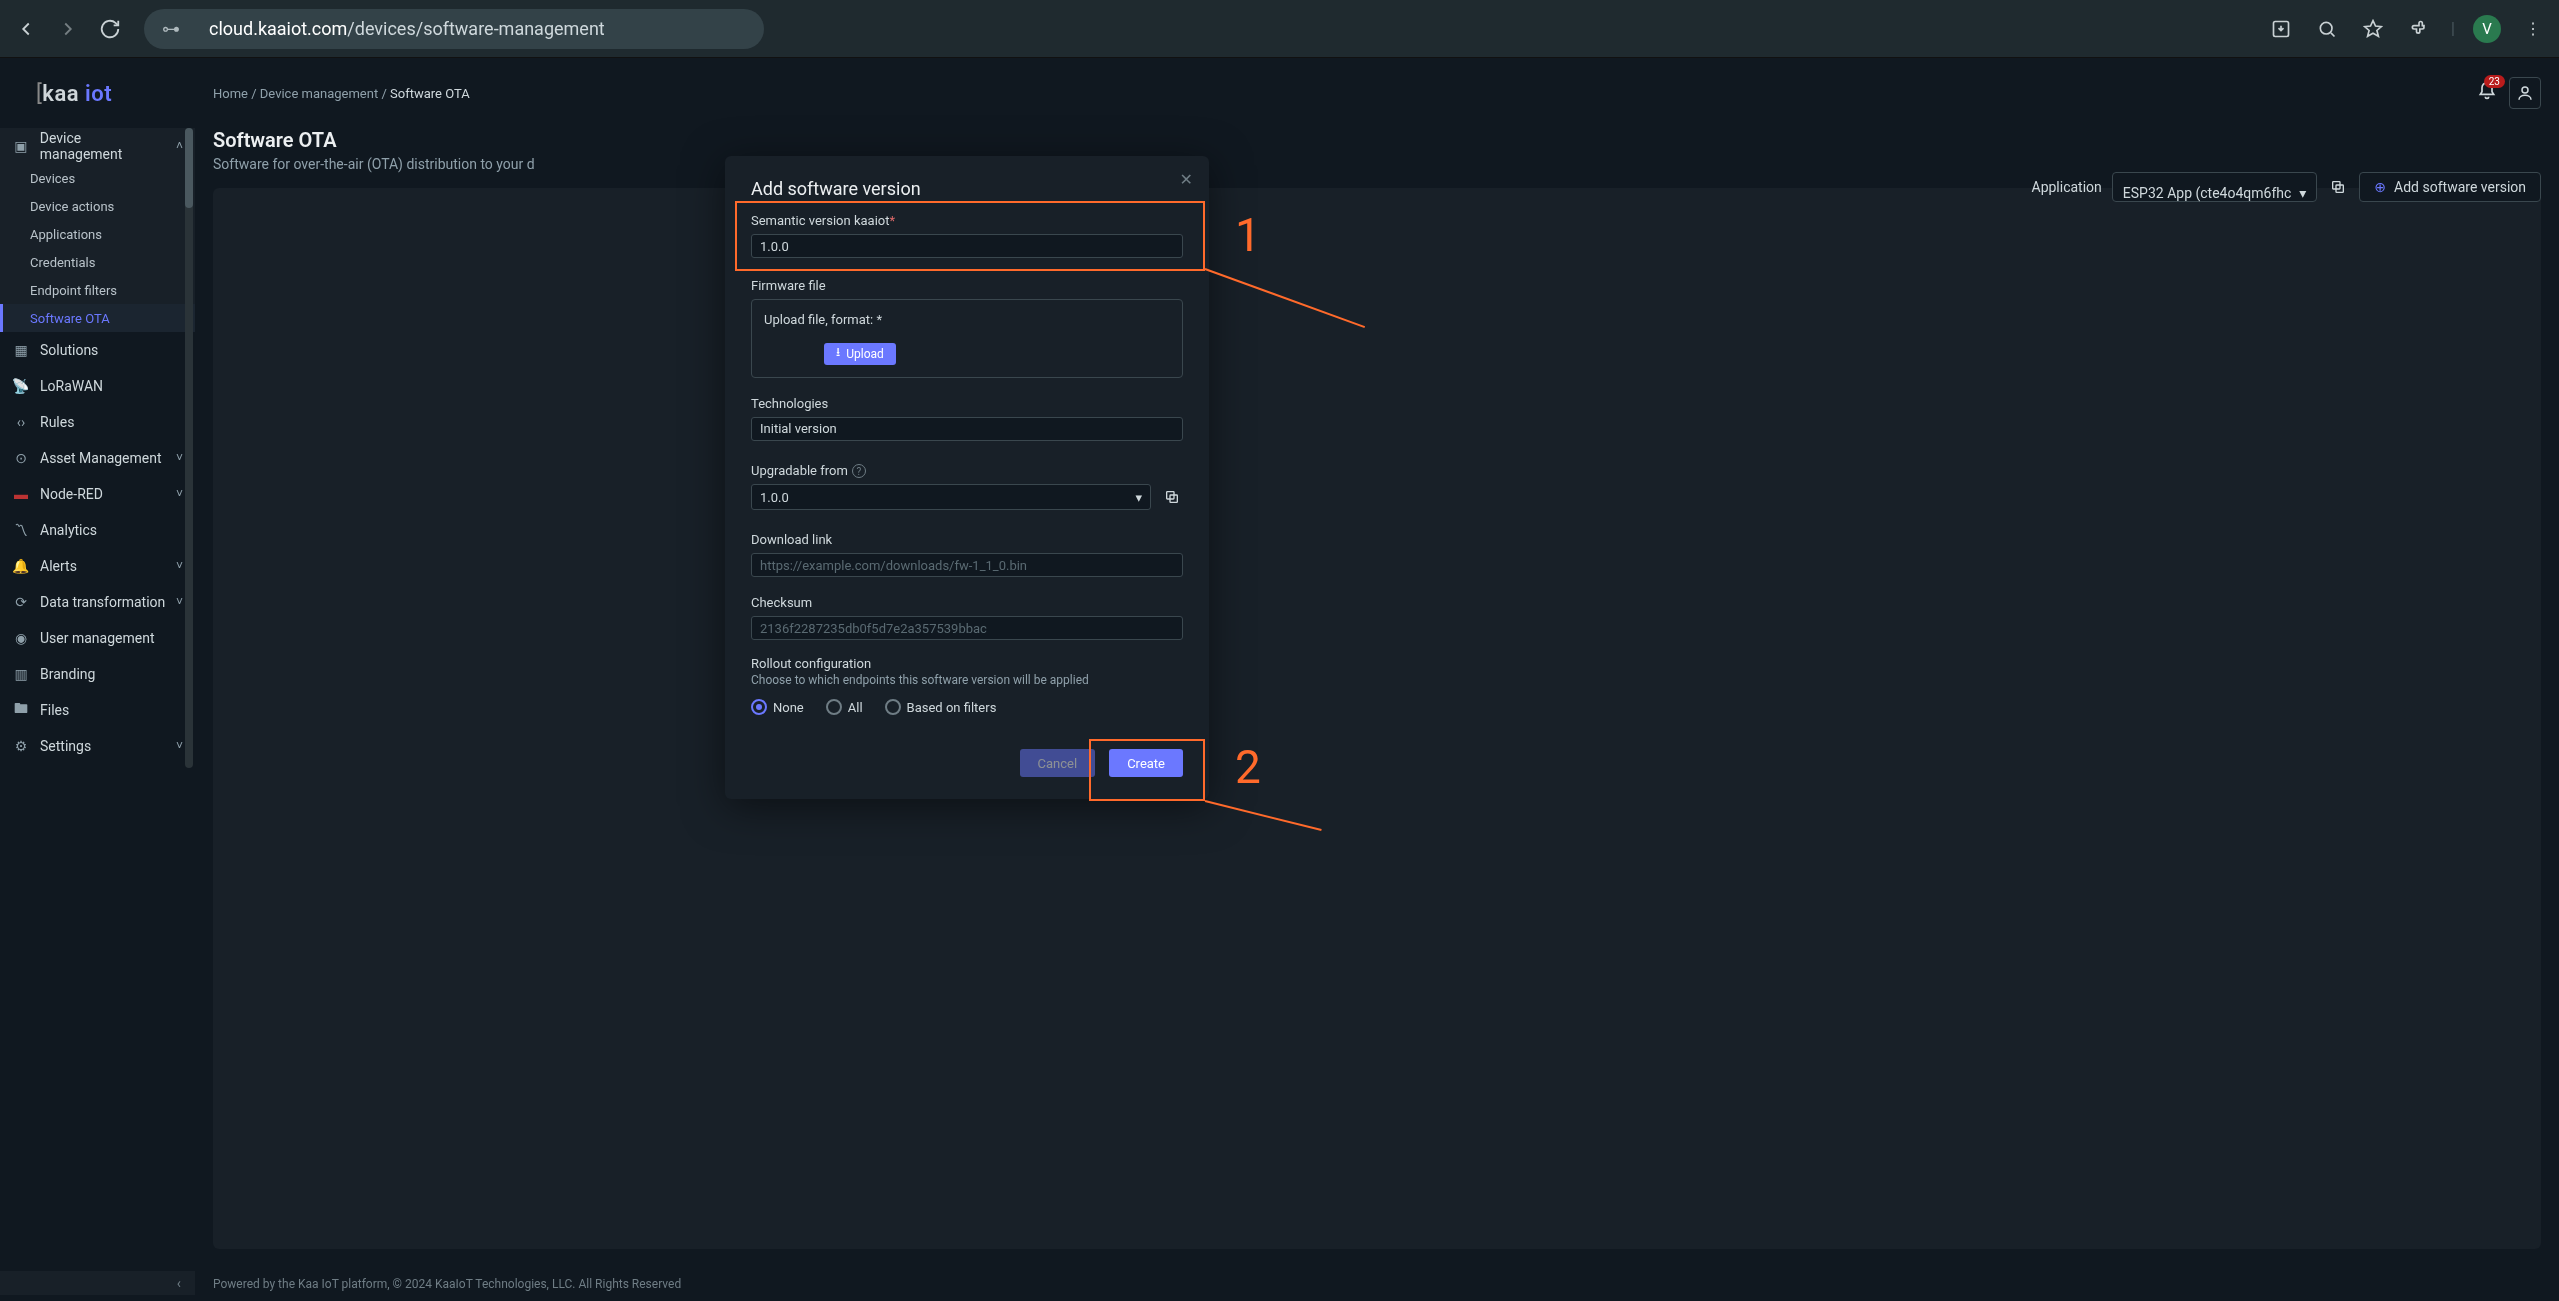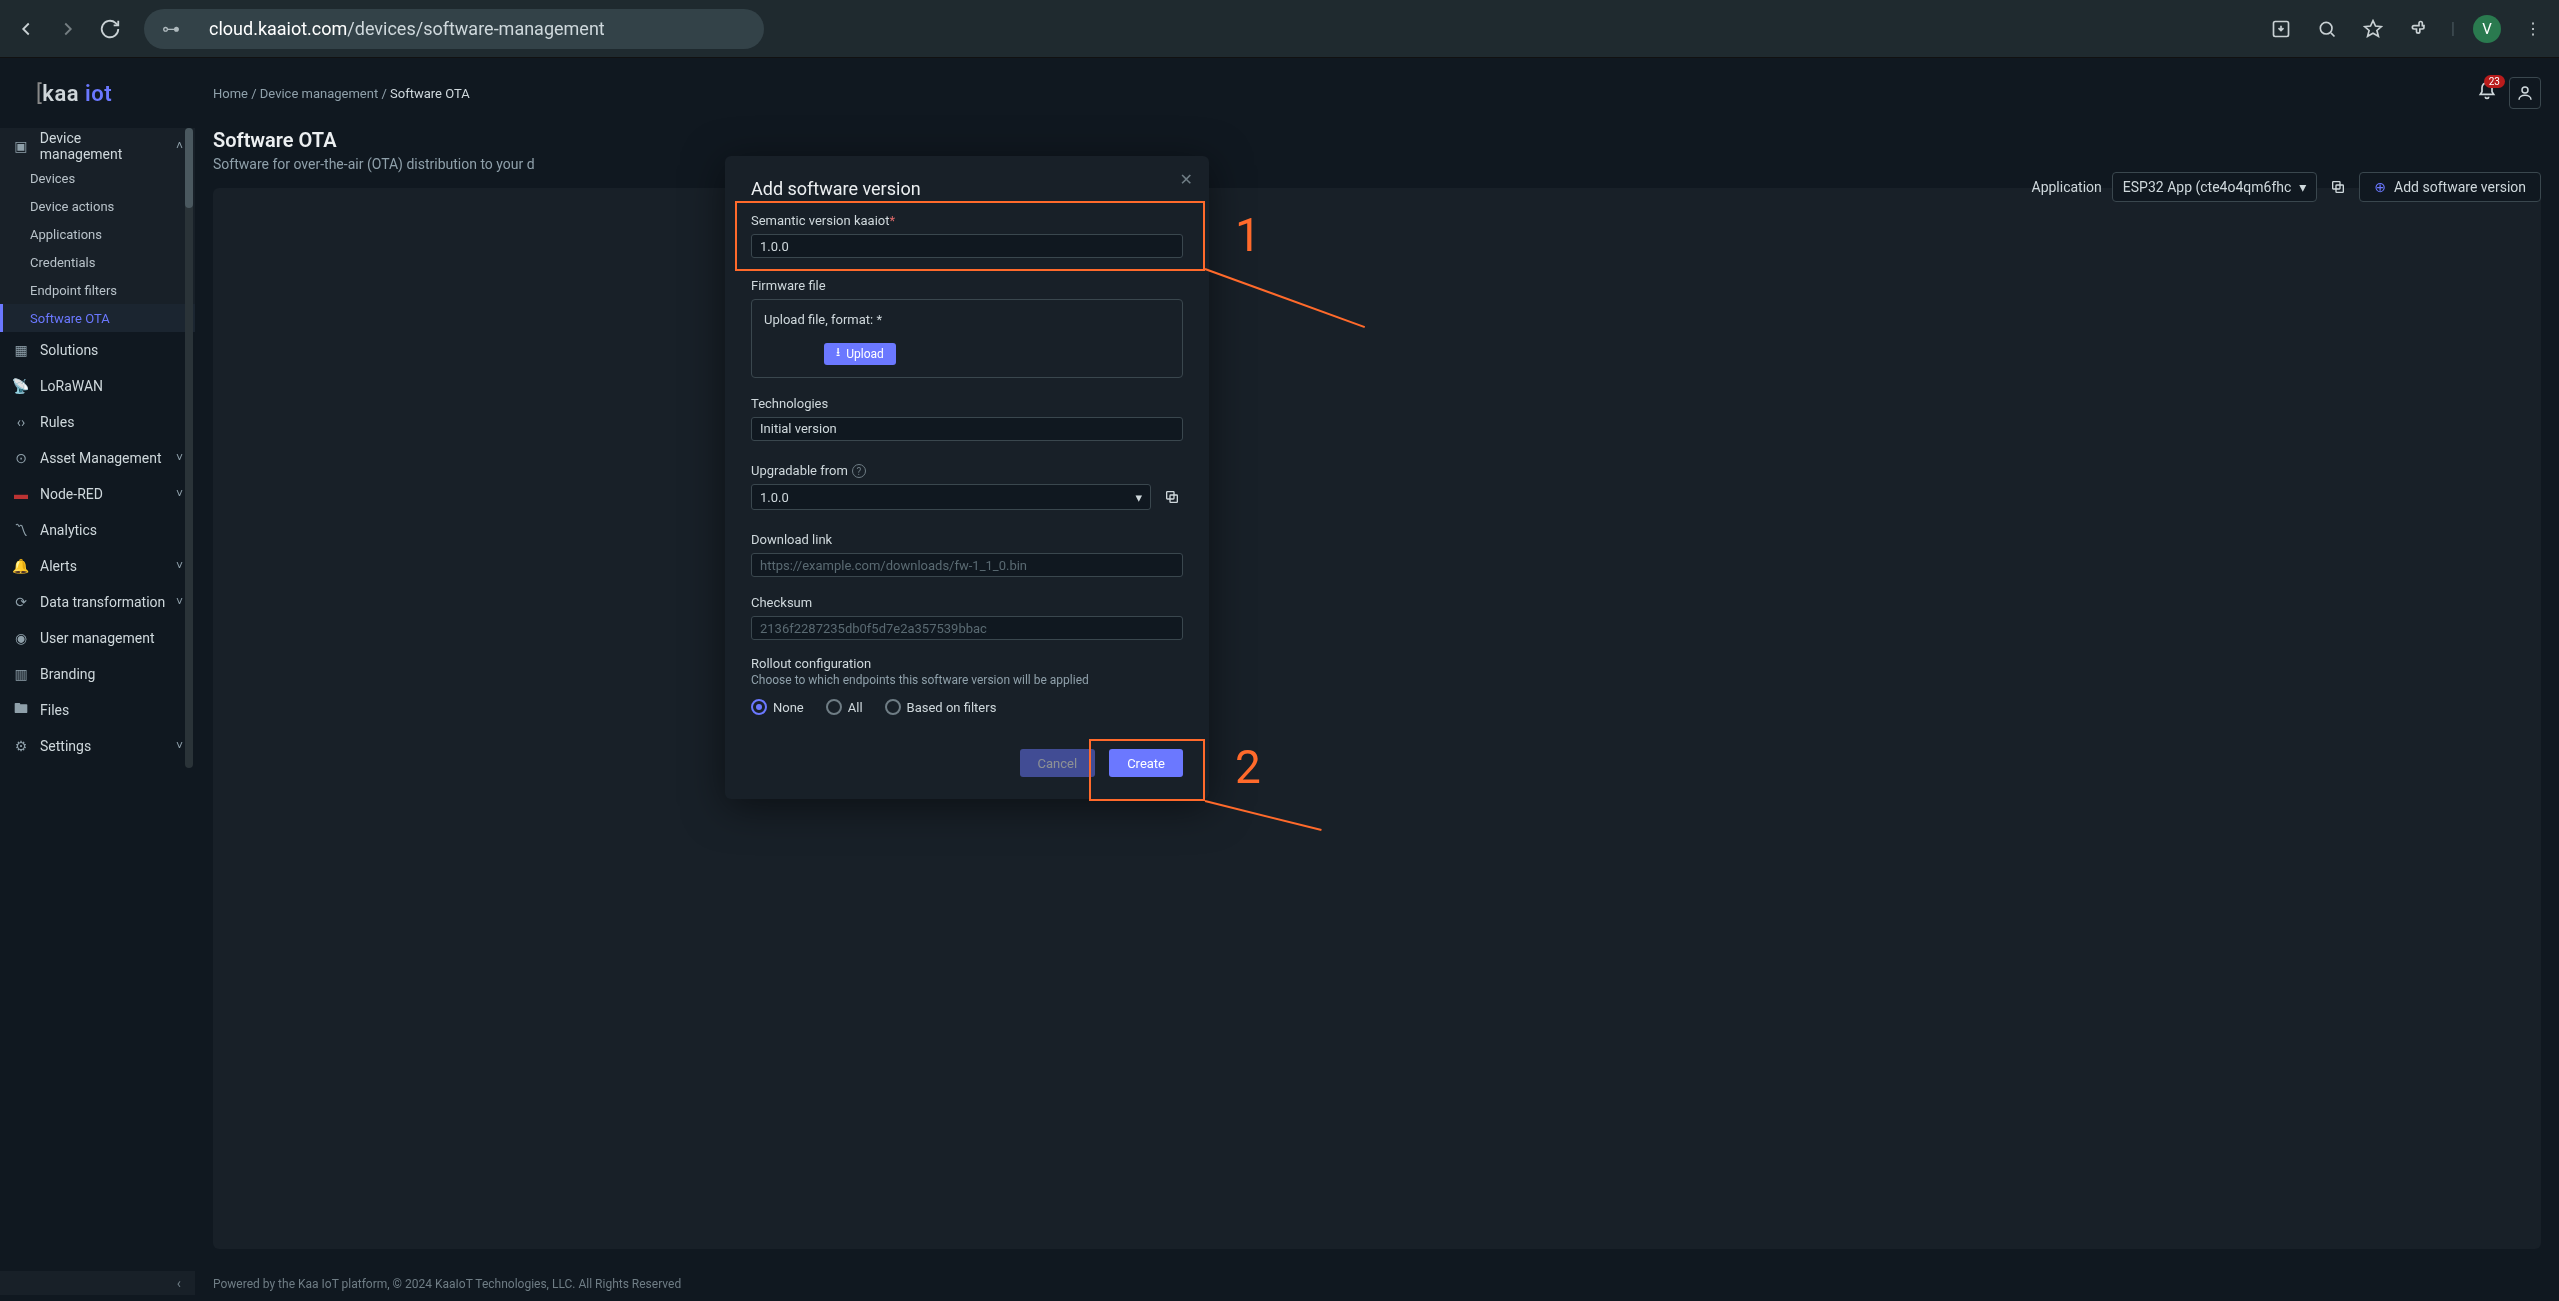--- a/index.html
+++ b/index.html
@@ -45,21 +45,21 @@
   .topbar-right { margin-left: auto; display: flex; align-items: center; gap: 12px; padding-right: 18px; }
   .bell-wrap { position: relative; color: #cfd8dc; }
   .badge { position: absolute; top: -6px; right: -8px; background: #b91c1c; color: #fff; font-size: 10px; border-radius: 8px; padding: 1px 5px; }
   .user-icon-box { width: 32px; height: 32px; border: 1px solid #3a474e; border-radius: 4px; display: flex; align-items: center; justify-content: center; color: #cfd8dc; }
 
   .page-head { padding: 0 18px 16px; }
   .page-title { font-size: 20px; color: #eceff1; font-weight: 600; }
   .page-subtitle { font-size: 14px; color: #8fa0aa; margin-top: 4px; }
   .head-actions { position: absolute; right: 18px; top: 114px; display: flex; align-items: center; gap: 10px; }
   .app-label { font-size: 14px; color: #cfd8dc; }
-  .app-select { border: 1px solid #3a474e; border-radius: 4px; height: 30px; display: flex; align-items: center; padding: 0 10px; gap: 8px; color: #cfd8dc; font-size: 14px; background: #101820; }
+  .app-select { border: 1px solid #3a474e; border-radius: 4px; height: 30px; display: flex; align-items: flex-end; padding: 0 10px; gap: 8px; color: #cfd8dc; font-size: 14px; background: #101820; }
   .icon-btn-sq { width: 22px; height: 22px; display: flex; align-items: center; justify-content: center; color: #cfd8dc; cursor: pointer; }
   .add-btn { border: 1px solid #3a474e; border-radius: 4px; height: 30px; display: flex; align-items: center; padding: 0 14px; gap: 8px; color: #cfd8dc; font-size: 14px; background: #101820; cursor: pointer; }
   .plus-circle { color: #6b78ff; }
 
   .empty-canvas { margin: 0 18px 18px; flex: 1; background: #182028; border-radius: 6px; }
 
   .footer { padding: 10px 18px; font-size: 12px; color: #6f7d85; }
 
   
   .modal { position: absolute; top: 98px; left: 530px; width: 484px; background: #182028; border-radius: 6px; padding: 22px 26px; color: #cfd8dc; box-shadow: 0 8px 40px rgba(0,0,0,.5); }

